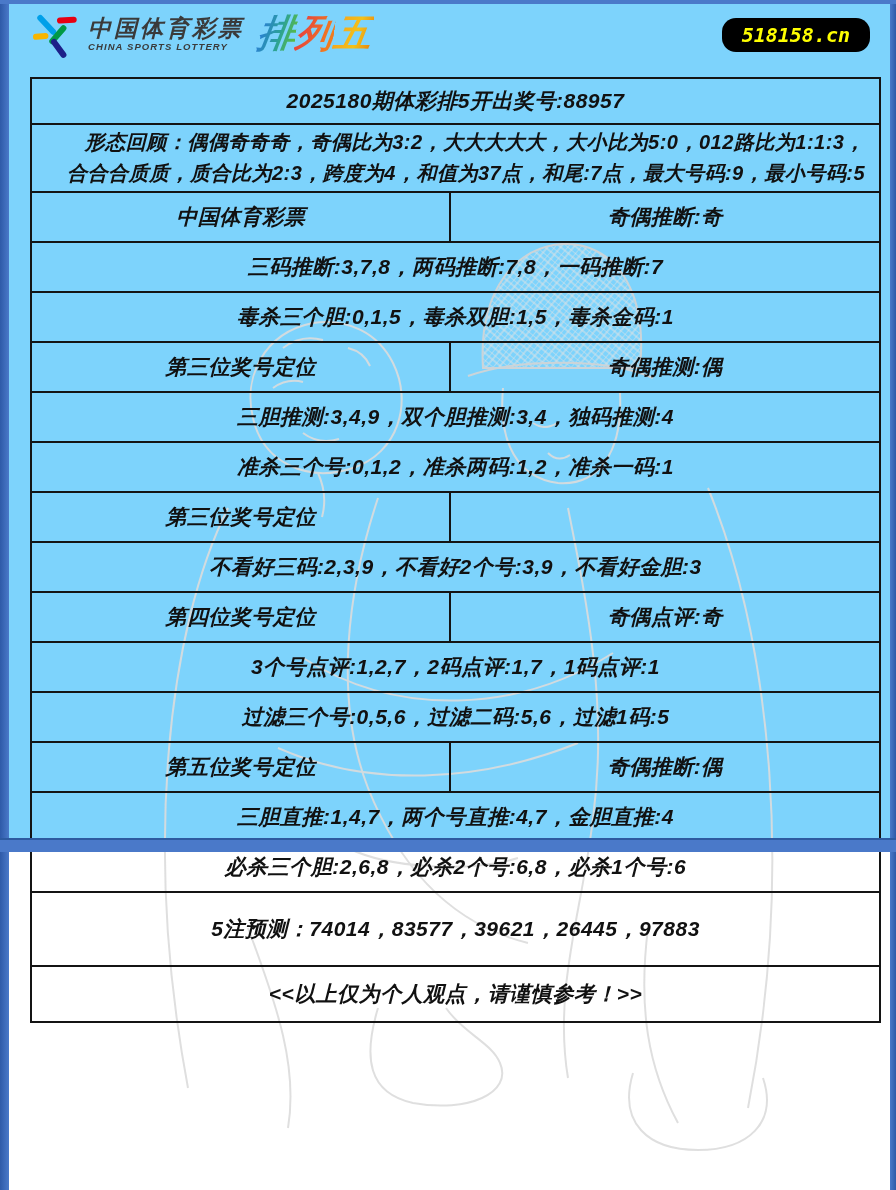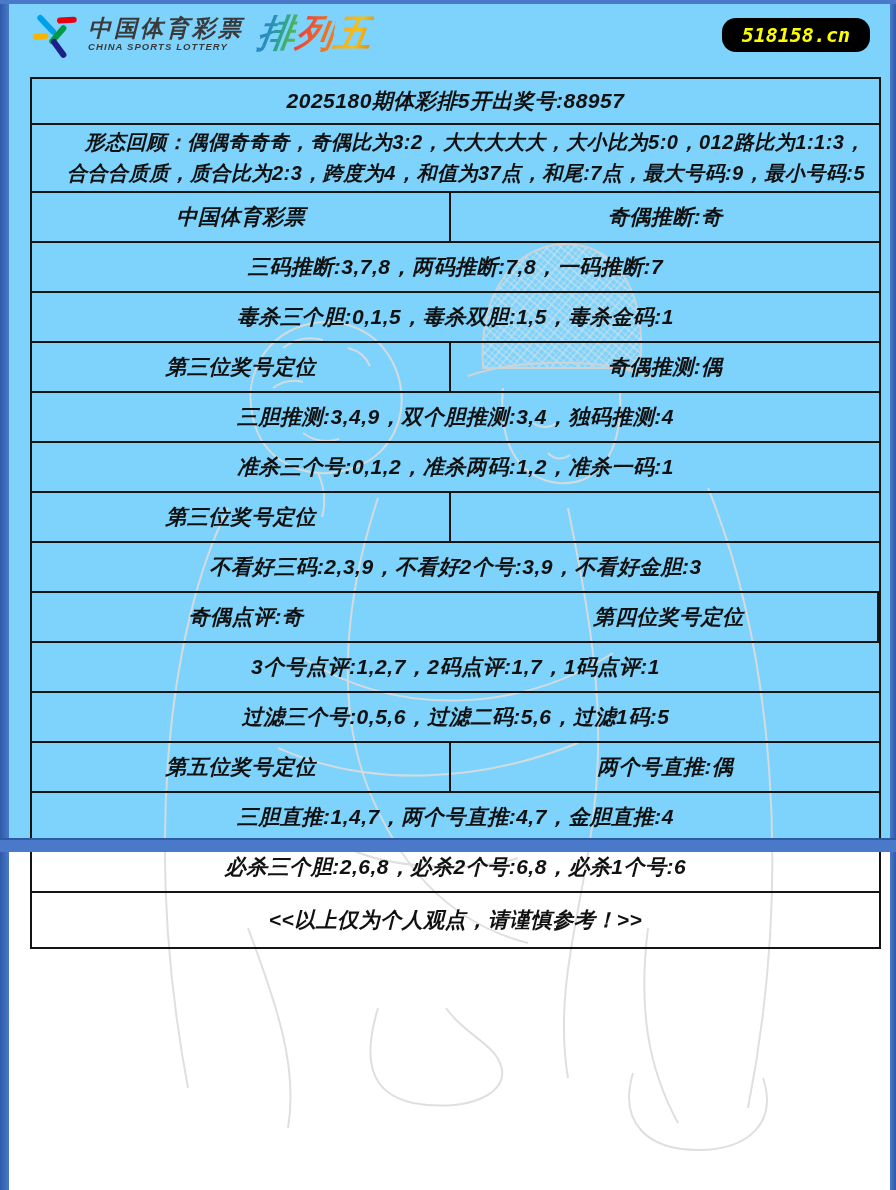--- a/index.html
+++ b/index.html
@@ -149,38 +149,41 @@
         <div class="trow row-h52">
           <div class="tcell full">准杀三个号:0,1,2，准杀两码:1,2，准杀一码:1</div>
         </div>
         <div class="trow row-h52">
           <div class="tcell left">第三位奖号定位</div>
         </div>
         <div class="trow row-h52">
           <div class="tcell full">不看好三码:2,3,9，不看好2个号:3,9，不看好金胆:3</div>
         </div>
         <div class="trow row-h52">
+          <div class="tcell left">第四位奖号定位</div>
           <div class="tcell right">奇偶点评:奇</div>
-          <div class="tcell left">第四位奖号定位</div>
         </div>
         <div class="trow row-h52">
           <div class="tcell full">3个号点评:1,2,7，2码点评:1,7，1码点评:1</div>
         </div>
         <div class="trow row-h52">
           <div class="tcell full">过滤三个号:0,5,6，过滤二码:5,6，过滤1码:5</div>
         </div>
         <div class="trow row-h52">
           <div class="tcell left">第五位奖号定位</div>
-          <div class="tcell right">两个号直推:偶</div>
+          <div class="tcell right">奇偶推断:偶</div>
         </div>
         <div class="trow row-h52">
           <div class="tcell full">三胆直推:1,4,7，两个号直推:4,7，金胆直推:4</div>
         </div>
         <div class="trow row-h52">
           <div class="tcell full">必杀三个胆:2,6,8，必杀2个号:6,8，必杀1个号:6</div>
+        </div>
+        <div class="trow row-h76">
+          <div class="tcell full">5注预测：74014，83577，39621，26445，97883</div>
         </div>
         <div class="trow row-h56">
           <div class="tcell full">&lt;&lt;以上仅为个人观点，请谨慎参考！&gt;&gt;</div>
         </div>
       </div>
   </div>
 
   <div class="frame frame-left"></div>
   <div class="frame frame-right"></div>
   <div class="frame frame-top"></div>

